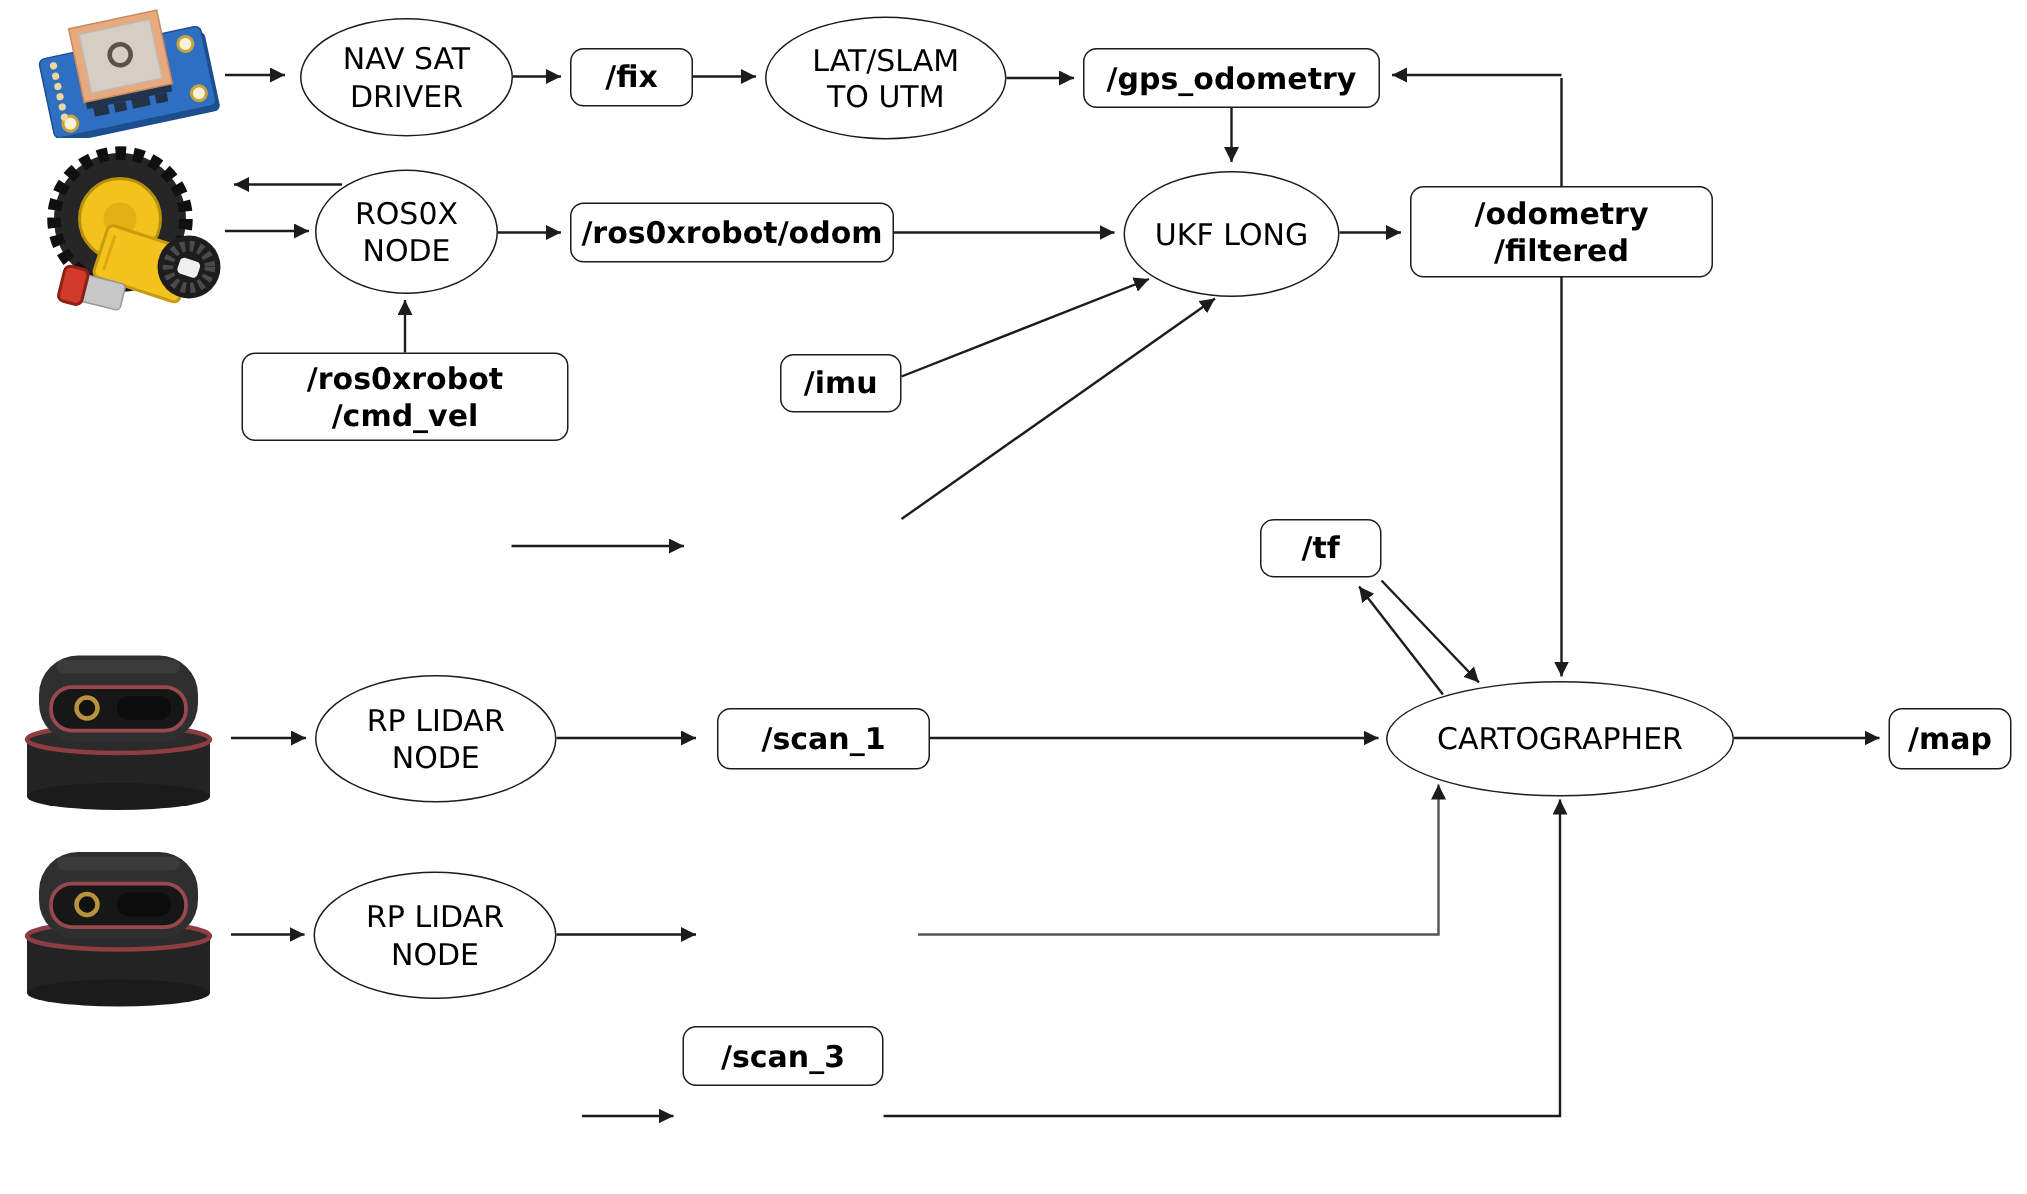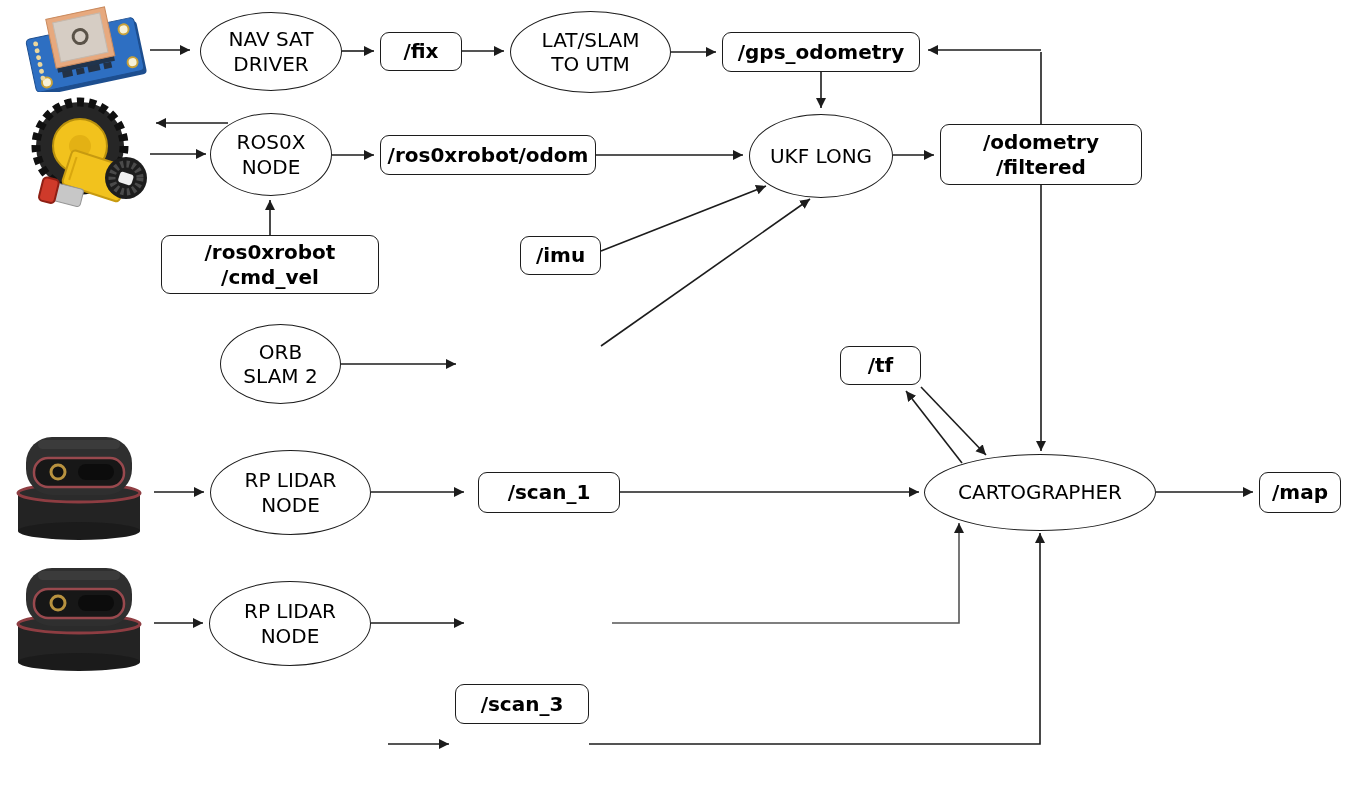--- a/index.html
+++ b/index.html
@@ -176,23 +176,20 @@
     <span class="lbl">
       <span class="lbl">/ros0xrobot</span>
       <span class="lbl">/cmd_vel</span>
     </span>
   </div>
 
   <div class="node box" style="left:520px;top:236px;width:81px;height:39px">
     <span class="lbl">/imu</span>
   </div>
 
-  <div class="node ellipse" style="left:220px;top:324px;width:121px;height:80px">
-    <span class="lbl" style="max-width:82px">ORB SLAM 2</span>
-  </div>
 
 
   <div class="node box" style="left:840px;top:346px;width:81px;height:39px">
     <span class="lbl">/tf</span>
   </div>
 
   <div class="node ellipse" style="left:210px;top:450px;width:161px;height:85px">
     <span class="lbl" style="max-width:112px">RP LIDAR NODE</span>
   </div>
 

